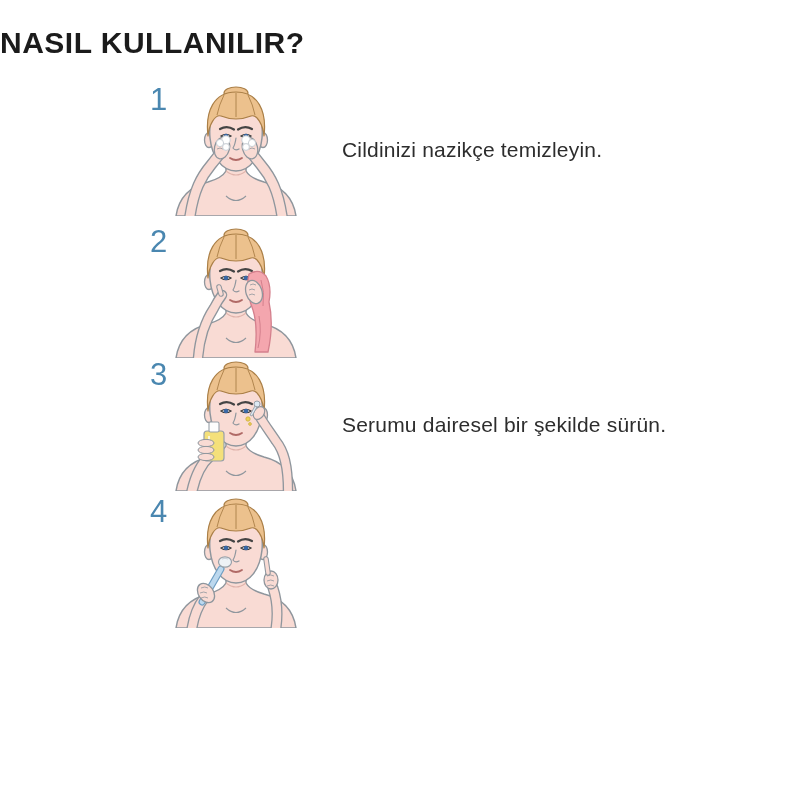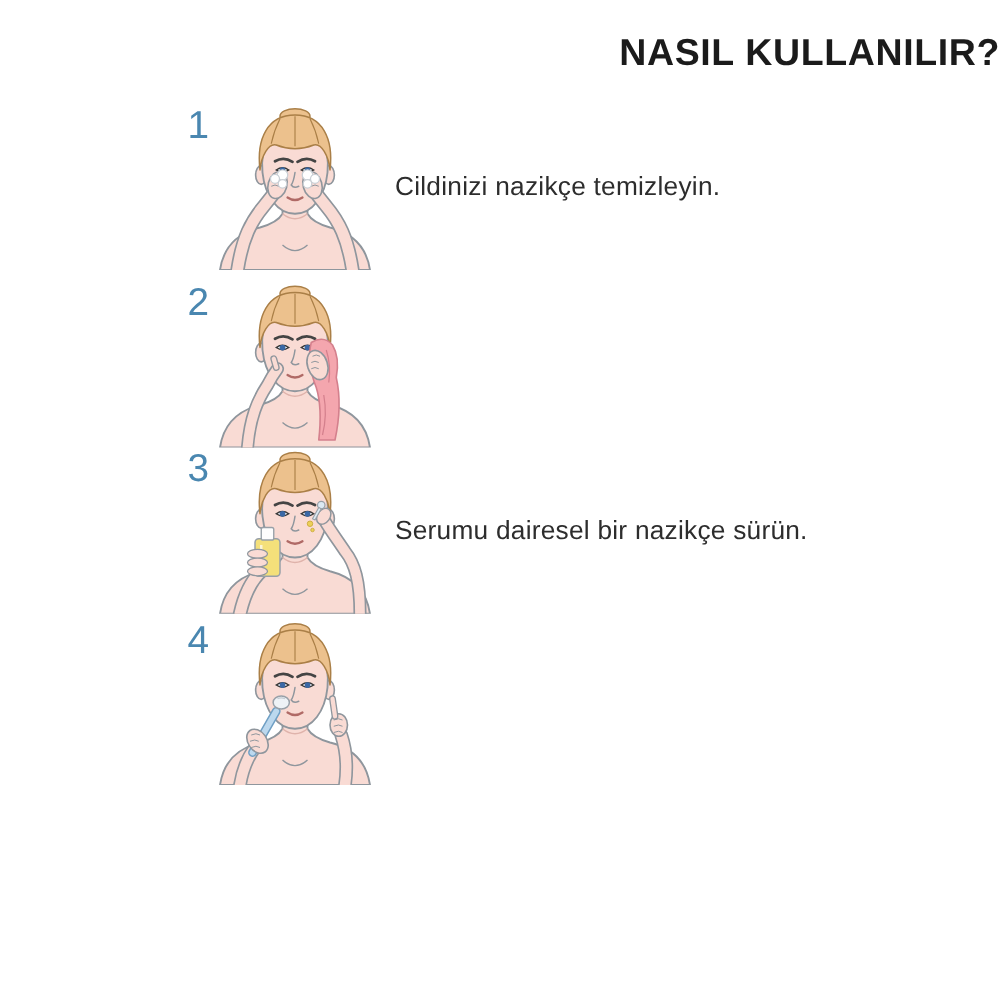--- a/index.html
+++ b/index.html
@@ -10,21 +10,21 @@
   }
   .canvas {
     position: relative;
     width: 800px; height: 800px;
     background: var(--background, #ffffff);
     font-family: "Liberation Sans", sans-serif;
   }
   .title {
     position: absolute;
     top: 26px; left: 0; right: 0;
-    text-align: right;
+    text-align: left;
     font-size: 30px;
     font-weight: 800;
     letter-spacing: 0.5px;
     color: var(--title-text, #1b1b1b);
   }
   .step {
     position: absolute;
     left: 148px;
     height: 132px;
     display: flex;
@@ -51,20 +51,21 @@
     position: absolute;
     left: 16px; top: 0;
   }
   .step-text {
     font-size: 21px;
     font-weight: 300;
     color: var(--body-text, #2d2d2d);
     letter-spacing: 0.2px;
     line-height: 1.65;
     max-width: 400px;
+    margin-left: 26px;
   }
 </style>
 </head>
 <body>
 
 <div class="canvas">
 
   <div class="title">NASIL KULLANILIR?</div>
 
   <div class="step step-1">
@@ -192,21 +193,21 @@
         <g>
           <rect x="40" y="72" width="20" height="30" rx="3" fill="#f4e07a" stroke="#98a0a8" stroke-width="1.2"></rect>
           <rect x="45" y="63" width="10" height="10" rx="1.5" fill="#fdfdfd" stroke="#98a0a8" stroke-width="1.1"></rect>
           <path d="M45,77 L45,97" stroke="#ffffff" stroke-width="2" opacity="0.7"></path>
         </g>
         <ellipse cx="42" cy="84" rx="8" ry="3.6" fill="#f9dbd4" stroke="#8f969d" stroke-width="1"></ellipse>
         <ellipse cx="42" cy="91" rx="8" ry="3.6" fill="#f9dbd4" stroke="#8f969d" stroke-width="1"></ellipse>
         <ellipse cx="42" cy="98" rx="8" ry="3.6" fill="#f9dbd4" stroke="#8f969d" stroke-width="1"></ellipse>
       </svg>
     </div>
-    <div class="step-text">Serumu dairesel bir nazikçe sürün.</div>
+    <div class="step-text">Serumu dairesel bir şekilde sürün.</div>
   </div>
 
   <div class="step step-4">
     <div class="visual">
       <span class="num">4</span>
       <svg class="illus" width="150" height="132" viewBox="0 0 150 132">
         <path d="M12,132 Q16,105 44,98 Q58,94 62,87 L62,76 L82,76 L82,87 Q86,94 100,98 Q128,105 132,132 Z" fill="#f9dbd4" stroke="#8f969d" stroke-width="1.5" stroke-linejoin="round"></path>
         <path d="M62,87 Q72,95 82,87" fill="none" stroke="#dfb3ab" stroke-width="1.1"></path>
         <path d="M62,112 Q72,121 82,112" fill="none" stroke="#8f969d" stroke-width="1.1"></path>
         <ellipse cx="45" cy="56" rx="4.5" ry="7.5" fill="#f9dbd4" stroke="#8f969d" stroke-width="1.3"></ellipse>

